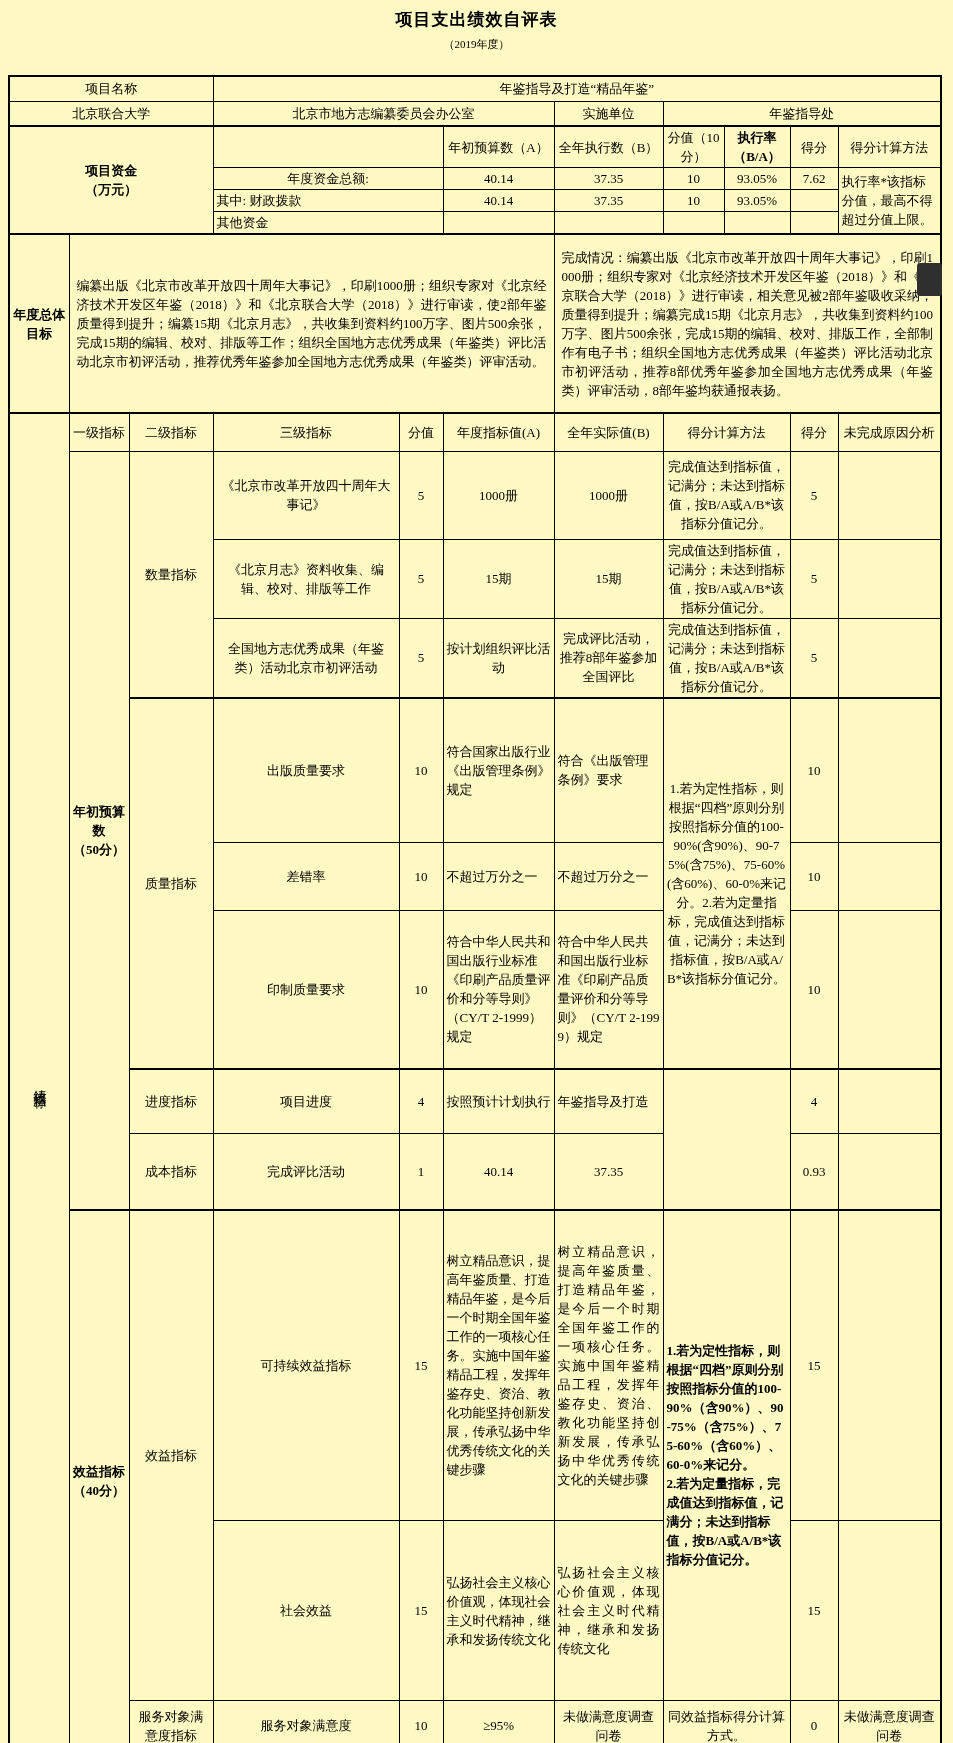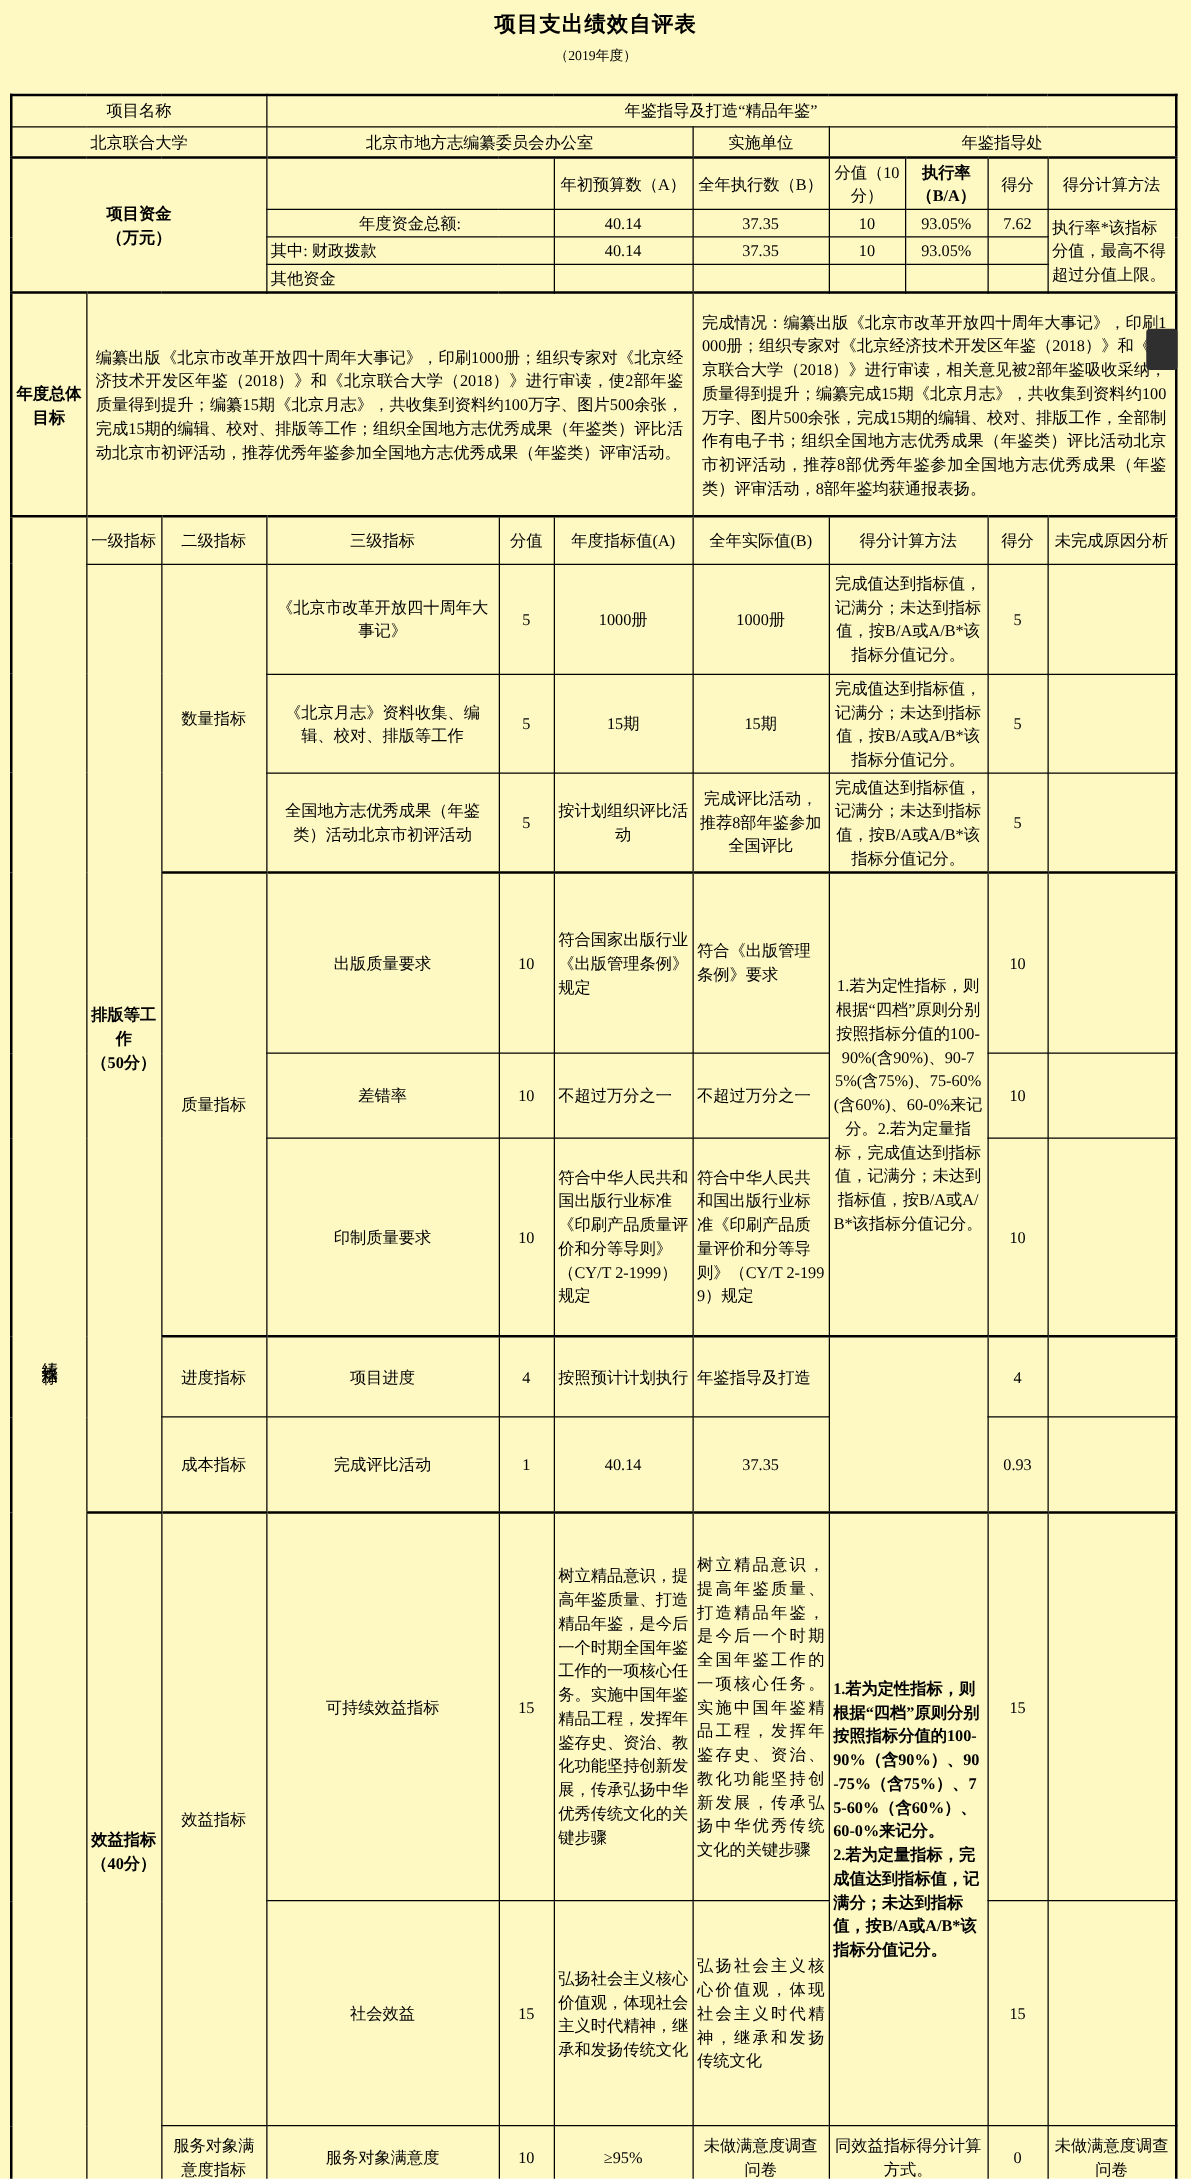--- a/index.html
+++ b/index.html
@@ -112,21 +112,21 @@
         <td>三级指标</td>
         <td>分值</td>
         <td>年度指标值(A)</td>
         <td>全年实际值(B)</td>
         <td colspan="2">得分计算方法</td>
         <td>得分</td>
         <td>未完成原因分析</td>
       </tr>
 
       <tr style="height:88px">
-        <td rowspan="8" class="pl">排版等工作
+        <td rowspan="8" class="pl">年初预算数
 （50分）</td>
         <td rowspan="3">数量指标</td>
         <td>《北京市改革开放四十周年大事记》</td>
         <td>5</td>
         <td>1000册</td>
         <td>1000册</td>
         <td colspan="2">完成值达到指标值，记满分；未达到指标值，按B/A或A/B*该指标分值记分。</td>
         <td>5</td>
         <td></td>
       </tr>

